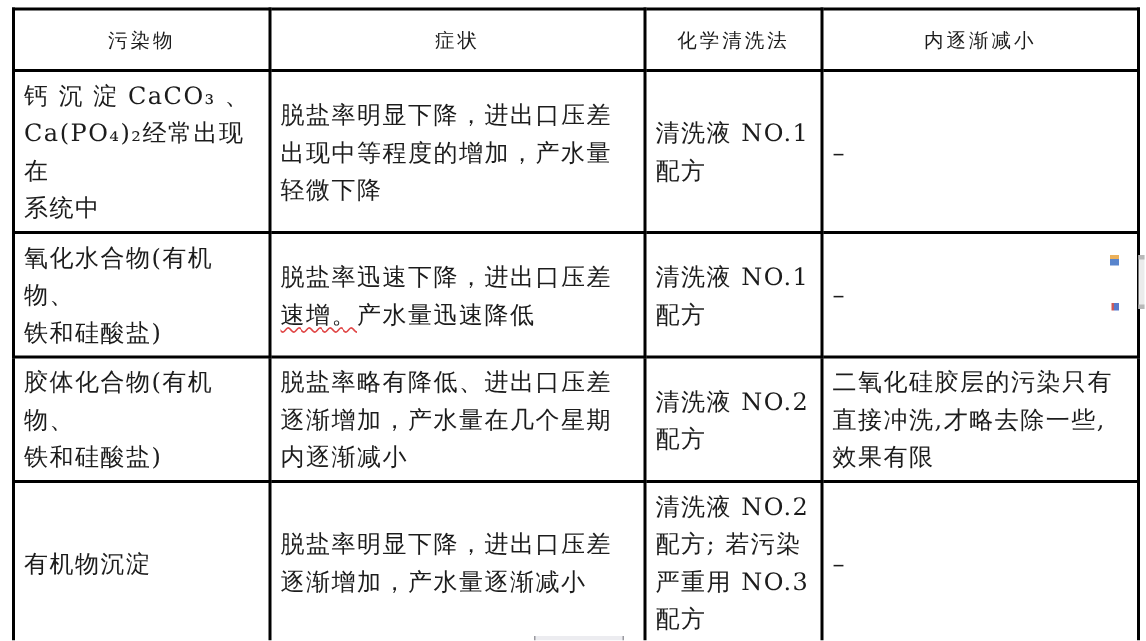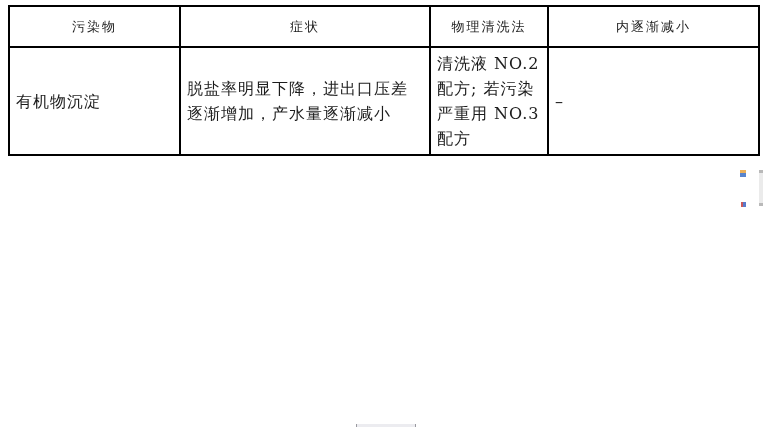--- a/index.html
+++ b/index.html
@@ -77,25 +77,57 @@
     <colgroup>
       <col style="width:171px">
       <col style="width:250px">
       <col style="width:118px">
       <col style="width:211px">
     </colgroup>
     <thead>
       <tr>
         <th>污染物</th>
         <th>症状</th>
-        <th>物理清洗法</th>
+        <th>化学清洗法</th>
         <th>内逐渐减小</th>
       </tr>
     </thead>
     <tbody>
+      <tr style="height:75px">
+        <td>钙 沉 淀 CaCO₃ 、
+Ca(PO₄)₂经常出现在
+系统中</td>
+        <td>脱盐率明显下降，进出口压差
+出现中等程度的增加，产水量
+轻微下降</td>
+        <td>清洗液 NO.1
+配方</td>
+        <td>–</td>
+      </tr>
+      <tr style="height:48px">
+        <td>氧化水合物(有机物、
+铁和硅酸盐)</td>
+        <td><span>脱盐率迅速下降，进出口压差
+</span><span class="wavy">速增。</span><span>产水量迅速降低</span></td>
+        <td>清洗液 NO.1
+配方</td>
+        <td>–</td>
+      </tr>
+      <tr style="height:68px">
+        <td>胶体化合物(有机物、
+铁和硅酸盐)</td>
+        <td>脱盐率略有降低、进出口压差
+逐渐增加，产水量在几个星期
+内逐渐减小</td>
+        <td>清洗液 NO.2
+配方</td>
+        <td>二氧化硅胶层的污染只有
+直接冲洗,才略去除一些,
+效果有限</td>
+      </tr>
       <tr style="height:91px">
         <td>有机物沉淀</td>
         <td>脱盐率明显下降，进出口压差
 逐渐增加，产水量逐渐减小</td>
         <td>清洗液 NO.2
 配方; 若污染
 严重用 NO.3
 配方</td>
         <td>–</td>
       </tr>

